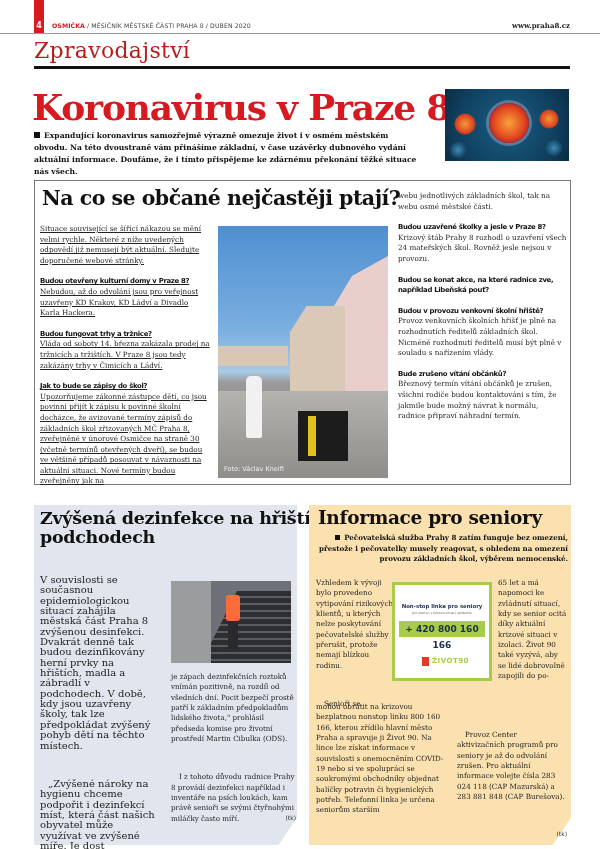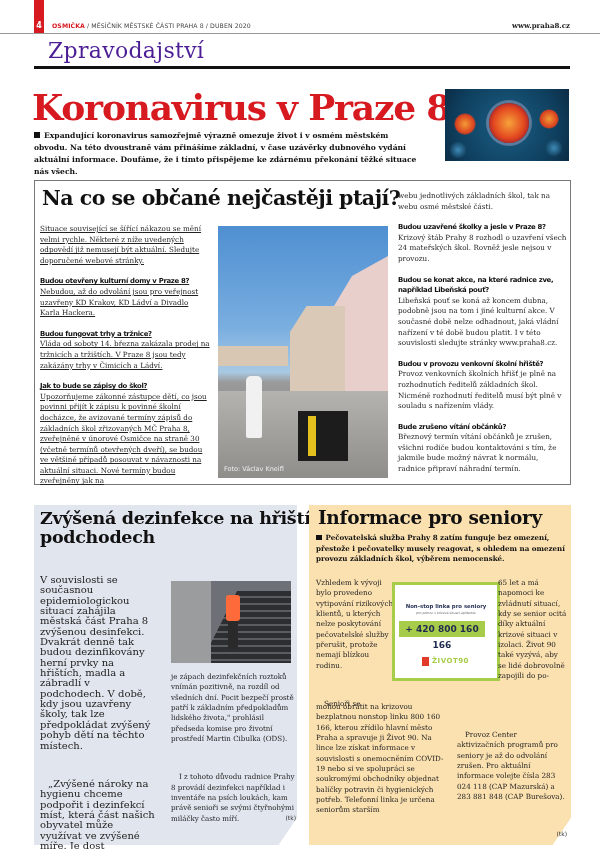--- a/index.html
+++ b/index.html
@@ -7,21 +7,21 @@
 body{position:relative;font-family:"DejaVu Serif",serif;color:#1a1a1a;}
 .abs{position:absolute;}
 
 
 #pagetab{left:34px;top:0;width:10px;height:34px;background:#d71920;}
 #pagenum{left:34px;top:21px;width:10px;font:bold 8px "DejaVu Sans",sans-serif;color:#fff;text-align:center;}
 #masthead{left:52px;top:22px;font:6.2px "DejaVu Sans",sans-serif;color:#444;letter-spacing:0.1px;white-space:nowrap;}
 #masthead .brand{color:#d71920;font-weight:bold;}
 #website{right:30px;top:21px;font:bold 7px "DejaVu Serif",serif;color:#222;}
 #hdrline{left:0;top:33px;width:600px;height:1px;background:#999;}
-#section{left:48px;top:38px;font:22px "DejaVu Serif",serif;color:#4c1d95;letter-spacing:0.3px;}
+#section{left:34px;top:38px;font:22px "DejaVu Serif",serif;color:#b91c1c;letter-spacing:0.3px;}
 #secline{left:34px;top:66px;width:536px;height:3px;background:#111;}
 
 
 #lead-title{left:32px;top:86px;font:bold 36px "DejaVu Serif",serif;color:#d71920;letter-spacing:-1.2px;white-space:nowrap;}
 #lead-intro{left:34px;top:130px;width:390px;font:bold 7.6px/12px "DejaVu Serif",serif;color:#111;}
 #lead-intro .sq{display:inline-block;width:6px;height:6px;background:#111;margin-right:4px;vertical-align:0px;}
 #virus{left:445px;top:89px;width:124px;height:72px;background:radial-gradient(circle at 50% 50%,#1a5f86 0%,#0f3f5e 70%,#0b2c45 100%);overflow:hidden;}
 .v{position:absolute;border-radius:50%;}
 
 
@@ -44,27 +44,27 @@
 #dz-title{left:40px;top:509px;font:bold 17.5px/19px "DejaVu Serif",serif;color:#111;letter-spacing:-0.3px;}
 #dz-col1{left:40px;top:575px;width:117px;font-size:10px;line-height:10.35px;}
 #dz-col2{left:171px;top:672px;width:125px;font-size:7.1px;line-height:10.35px;}
 #photo2{left:171px;top:581px;width:120px;height:82px;overflow:hidden;background:#6d7177;}
 .ind{text-indent:8px;margin-top:28px;}
 .tk{float:right;font:6px "DejaVu Sans",sans-serif;color:#333;}
 
 
 #sn{left:309px;top:505px;width:262px;height:340px;background:#fbe1b0;clip-path:polygon(0 0,100% 0,100% 92%,93% 100%,0 100%);}
 #sn-title{left:318px;top:507px;font:bold 18.5px "DejaVu Serif",serif;color:#111;letter-spacing:-0.3px;white-space:nowrap;}
-#sn-intro{left:316px;top:533px;width:252px;font:bold 7.1px/10.7px "DejaVu Serif",serif;color:#111;}
+#sn-intro{left:316px;top:533px;width:252px;font:bold 7.1px/10.7px "DejaVu Serif",serif;color:#111;text-align:right;}
 #sn-intro .sq{display:inline-block;width:5.5px;height:5.5px;background:#111;margin-right:4px;}
 #sn-c1{left:316px;top:578px;width:78px;font-size:7.2px;line-height:10.35px;}
 #sn-c2{left:498px;top:578px;width:70px;font-size:7.2px;line-height:10.35px;}
 #sn-c3{left:316px;top:702px;width:134px;font-size:7.2px;line-height:10.35px;}
 #sn-c4{left:457px;top:702px;width:110px;font-size:7.2px;line-height:10.35px;}
-#hotline{left:392px;top:582px;width:108px;height:99px;background:#fff;border:3px solid #a7cc4a;text-align:center;}
+#hotline{left:392px;top:582px;width:100px;height:99px;background:#fff;border:3px solid #a7cc4a;text-align:center;}
 #hl-title{position:absolute;left:0;top:18px;width:100%;font:bold 5.4px "DejaVu Sans",sans-serif;color:#1e2a50;}
 #hl-sub{position:absolute;left:0;top:26px;width:100%;font:3.2px "DejaVu Sans",sans-serif;color:#666;}
 #hl-num{position:absolute;left:4px;top:36px;width:86px;height:16px;background:#a7cc4a;font:bold 9px/16px "DejaVu Sans",sans-serif;color:#1e2a50;}
 #hl-logo{position:absolute;left:27px;top:72px;width:7px;height:9px;background:#e23a2a;}
 #hl-brand{position:absolute;left:37px;top:72px;font:bold 7px "DejaVu Sans",sans-serif;color:#a7cc4a;letter-spacing:0.5px;}
 </style>
 </head>
 <body>
 
 <div class="abs" id="pagetab"></div>
@@ -116,21 +116,20 @@
 </div>
 <div class="abs" id="photo1-credit">Foto: Václav Kneifl</div>
 
 <div class="abs col" id="faq-col3">
   <div>webu jednotlivých základních škol, tak na webu osmé městské části.</div>
   <div class="gap"></div>
   <div class="q">Budou uzavřené školky a jesle v Praze 8?</div>
   <div>Krizový štáb Prahy 8 rozhodl o uzavření všech 24 mateřských škol. Rovněž jesle nejsou v provozu.</div>
   <div class="gap"></div>
   <div class="q">Budou se konat akce, na které radnice zve, například Libeňská pouť?</div>
-  <div>Libeňská pouť se koná až koncem dubna, podobně jsou na tom i jiné kulturní akce. V současné době nelze odhadnout, jaká vládní nařízení v té době budou platit. I v této souvislosti sledujte stránky www.praha8.cz.</div>
   <div class="gap"></div>
   <div class="q">Budou v provozu venkovní školní hřiště?</div>
   <div>Provoz venkovních školních hřišť je plně na rozhodnutích ředitelů základních škol. Nicméně rozhodnutí ředitelů musí být plně v souladu s nařízením vlády.</div>
   <div class="gap"></div>
   <div class="q">Bude zrušeno vítání občánků?</div>
   <div>Březnový termín vítání občánků je zrušen, všichni rodiče budou kontaktováni s tím, že jakmile bude možný návrat k normálu, radnice připraví náhradní termín.</div>
 </div>
 
 <div class="abs" id="dz"></div>
 <div class="abs" id="dz-title">Zvýšená dezinfekce na hřištích, sportovištích i v podchodech</div>

